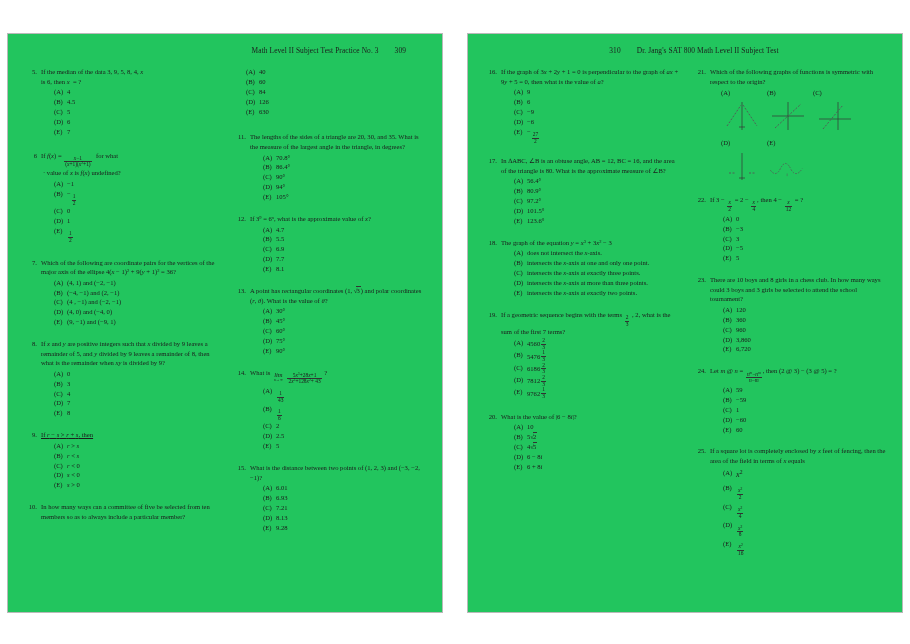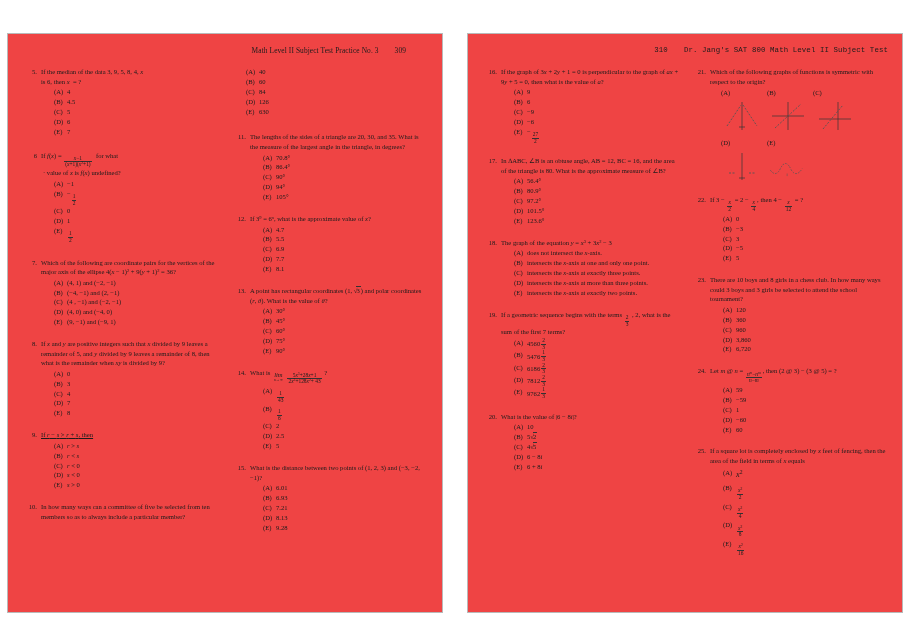--- a/index.html
+++ b/index.html
@@ -15,40 +15,40 @@
     width:910px;height:644px;
     display:flex;
     gap:10px;
     padding:0;
     box-sizing:border-box;
   }
   .page{
     position:relative;
     box-sizing:border-box;
     border:1px solid #b9b9b9;
-    background:#ef4444;
+    background:#22c55e;
     flex:1 1 0;
     margin:33px 7px 31px 7px;
     padding:12px 14px 10px 14px;
     overflow:hidden;
   }
   .page-inner{
     position:relative;
     width:100%;height:100%;
   }
   
   .runhead{
     font-size:7.4px;
     letter-spacing:.1px;
     height:12px;
     margin-bottom:9px;
     white-space:nowrap;
   }
   .runhead.right-head{ text-align:right; padding-right:22px;}
-  .runhead.left-head{ text-align:right; padding-left:18px;font-family:Liberation Mono, monospace;}
+  .runhead.left-head{ text-align:center; padding-left:18px;}
   .runhead .pg{ font-size:7.4px; }
   .runhead .sp{ display:inline-block; width:16px;}
 
   .cols{
     display:flex;
     gap:12px;
     align-items:flex-start;
     height:525px;
   }
   .col{ flex:1 1 0; min-width:0;}

